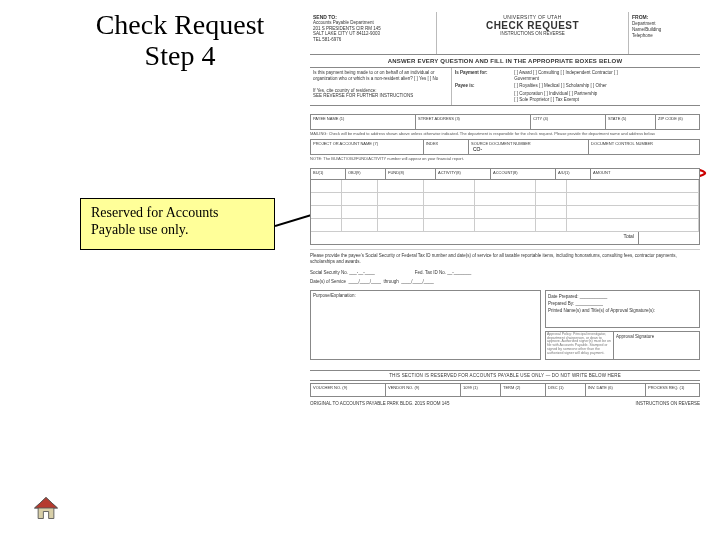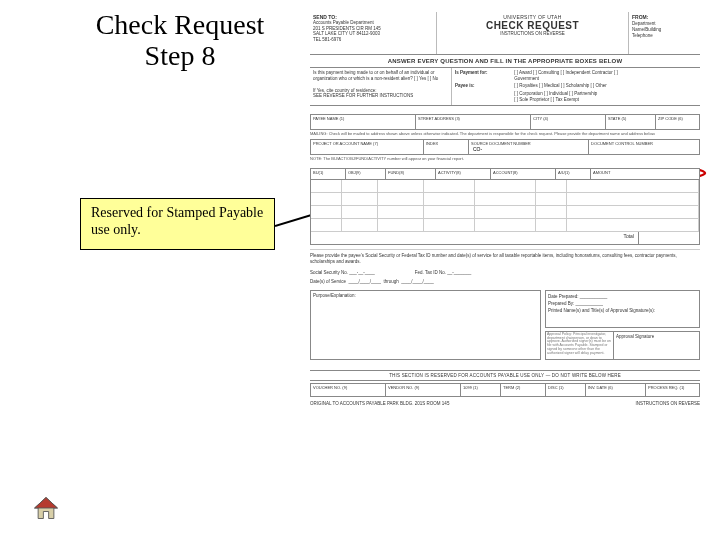--- a/index.html
+++ b/index.html
@@ -59,25 +59,25 @@
   .vrow>div:last-child{border-right:none}
   .foot{display:flex;justify-content:space-between;font-size:4.5px;margin-top:4px}
 </style>
 </head>
 <body>
 
 <div class="slide">
 
   <div class="title">
     <span>Check Request</span><br>
-    <span>Step 8</span>
+    <span>Step 4</span>
   </div>
 
   <div class="callout">
-    <span>Reserved for Stamped Payable use only.</span>
+    <span>Reserved for Accounts Payable use only.</span>
   </div>
 
   <svg class="hl" style="left:275px;top:168px" width="175" height="70">
     <line x1="0" y1="58" x2="165" y2="8" stroke="#000" stroke-width="2"></line>
     <polygon points="165,8 155,6 158,15" fill="#000"></polygon>
   </svg>
 
   <svg class="hl" style="left:418px;top:160px" width="290" height="26">
     <ellipse cx="145" cy="13" rx="142" ry="11" fill="none" stroke="#cc0000" stroke-width="2.5"></ellipse>
   </svg>

